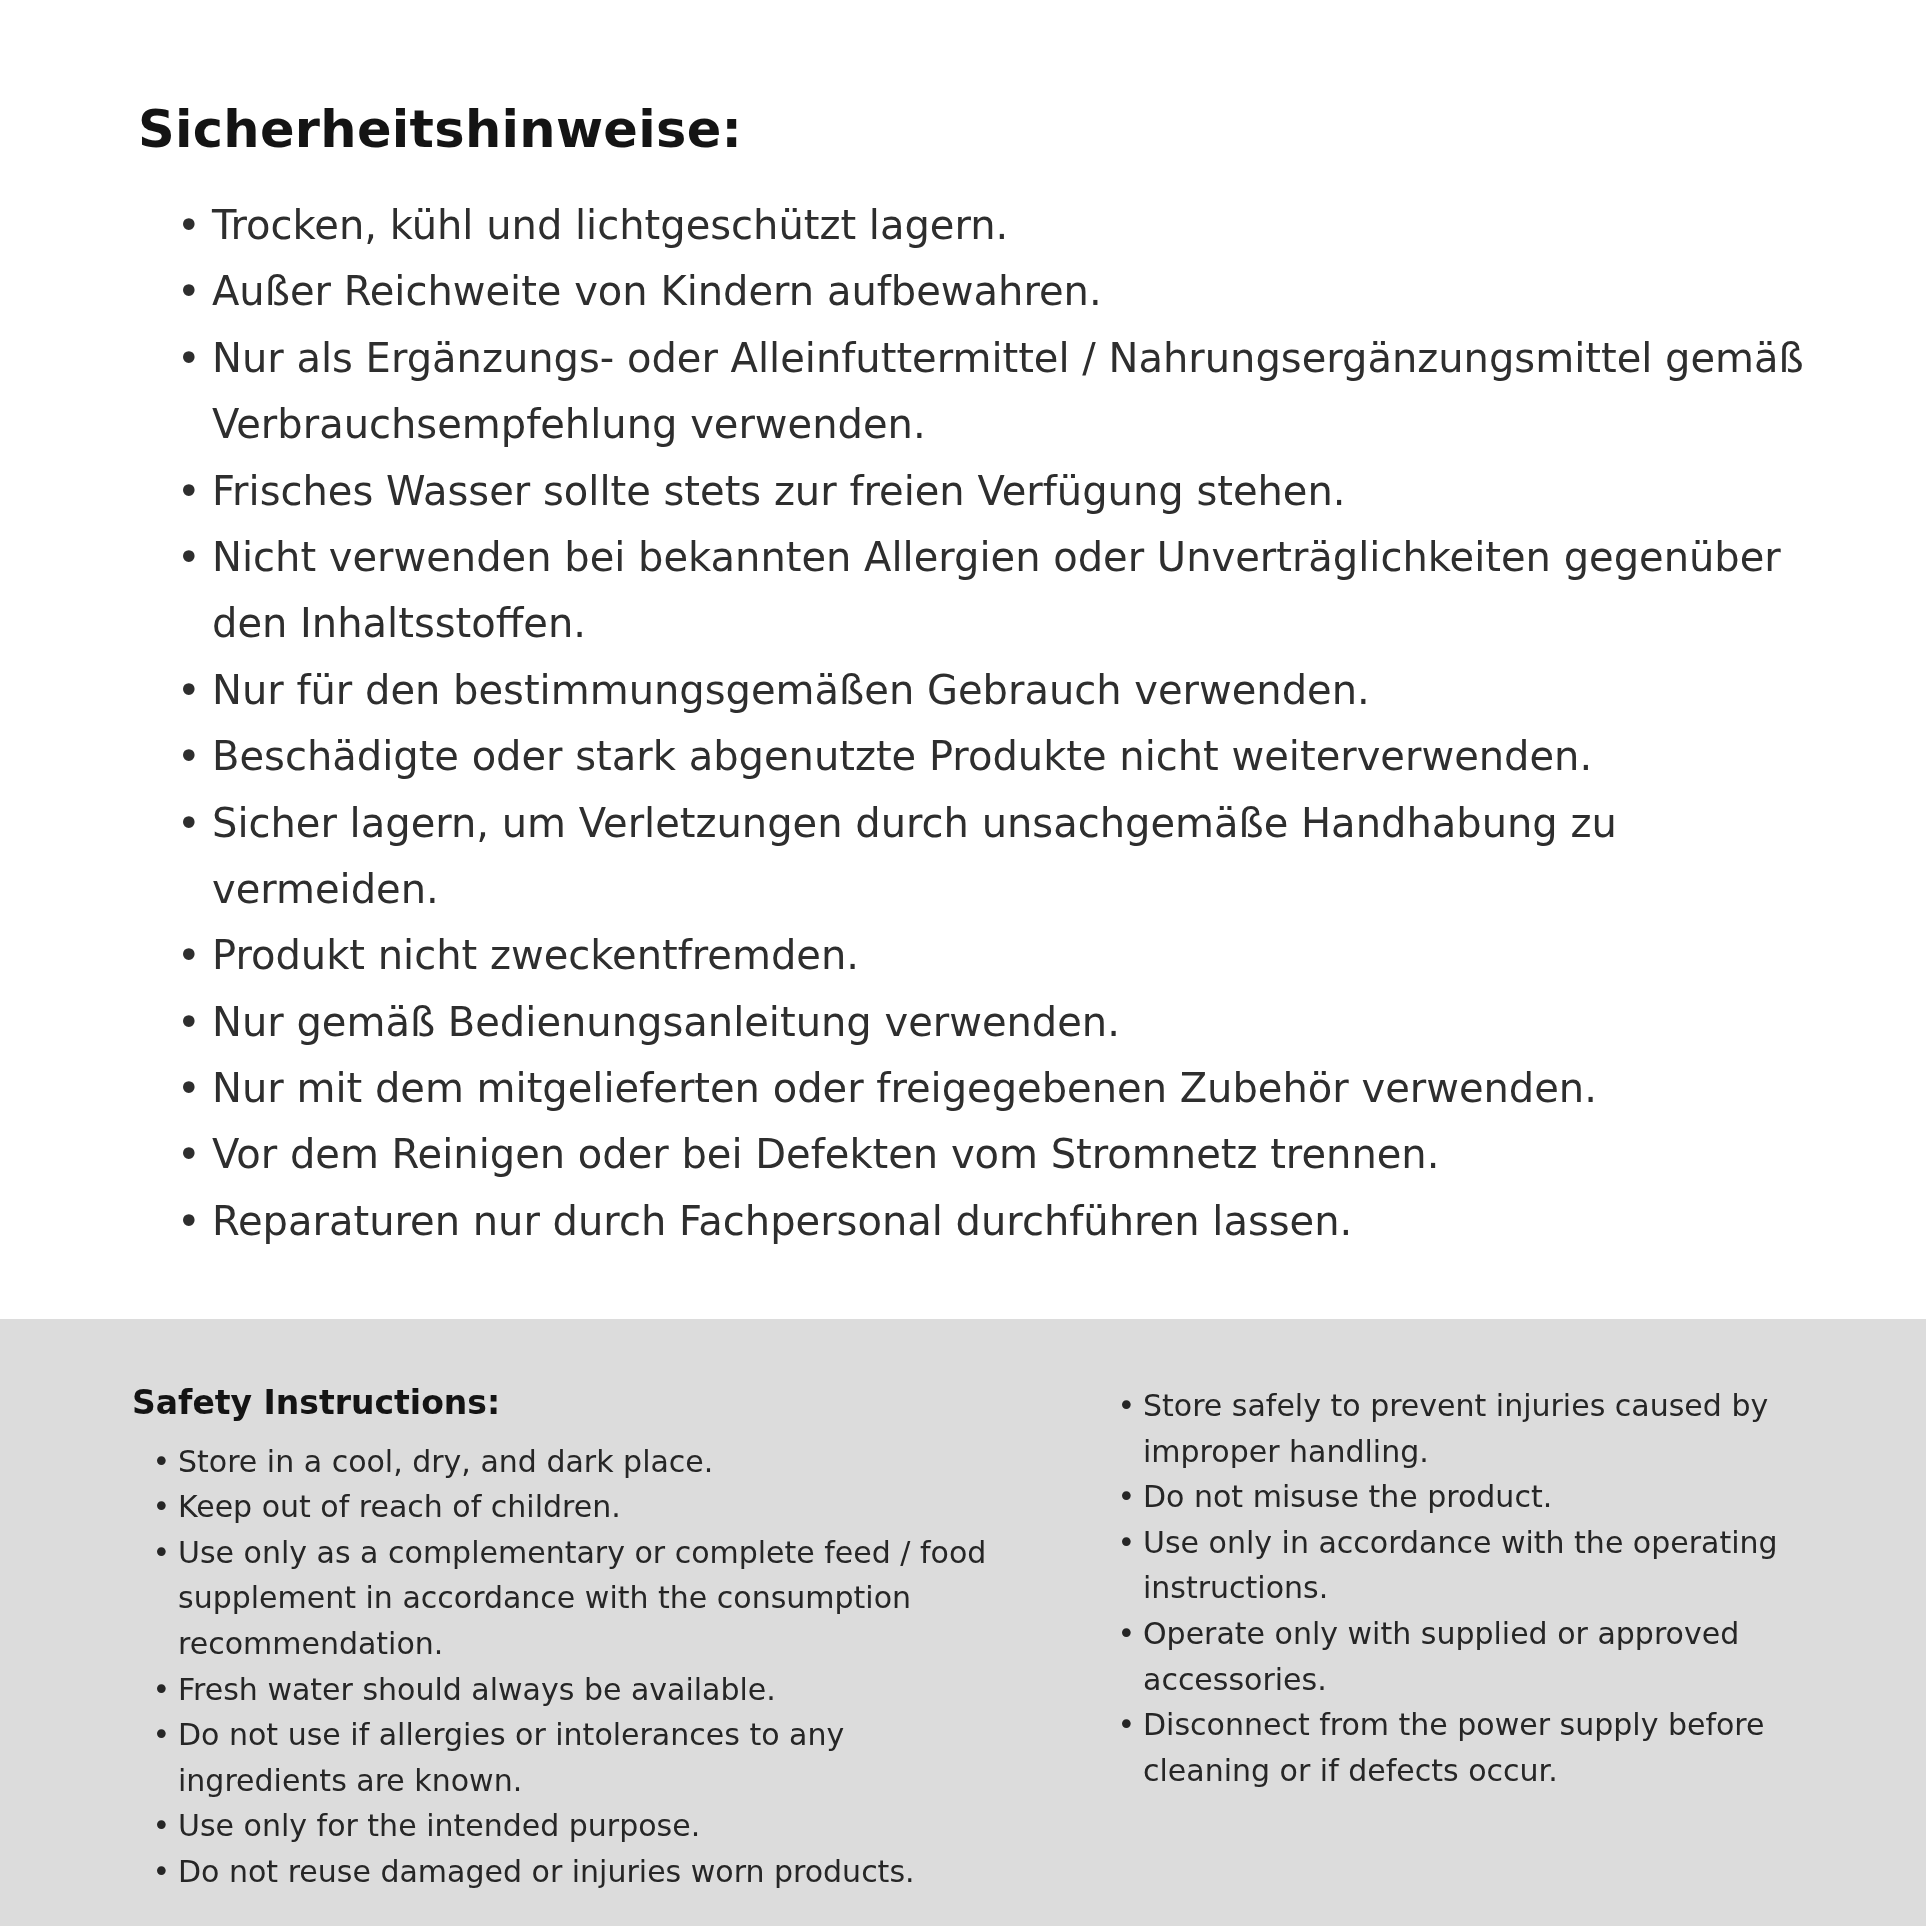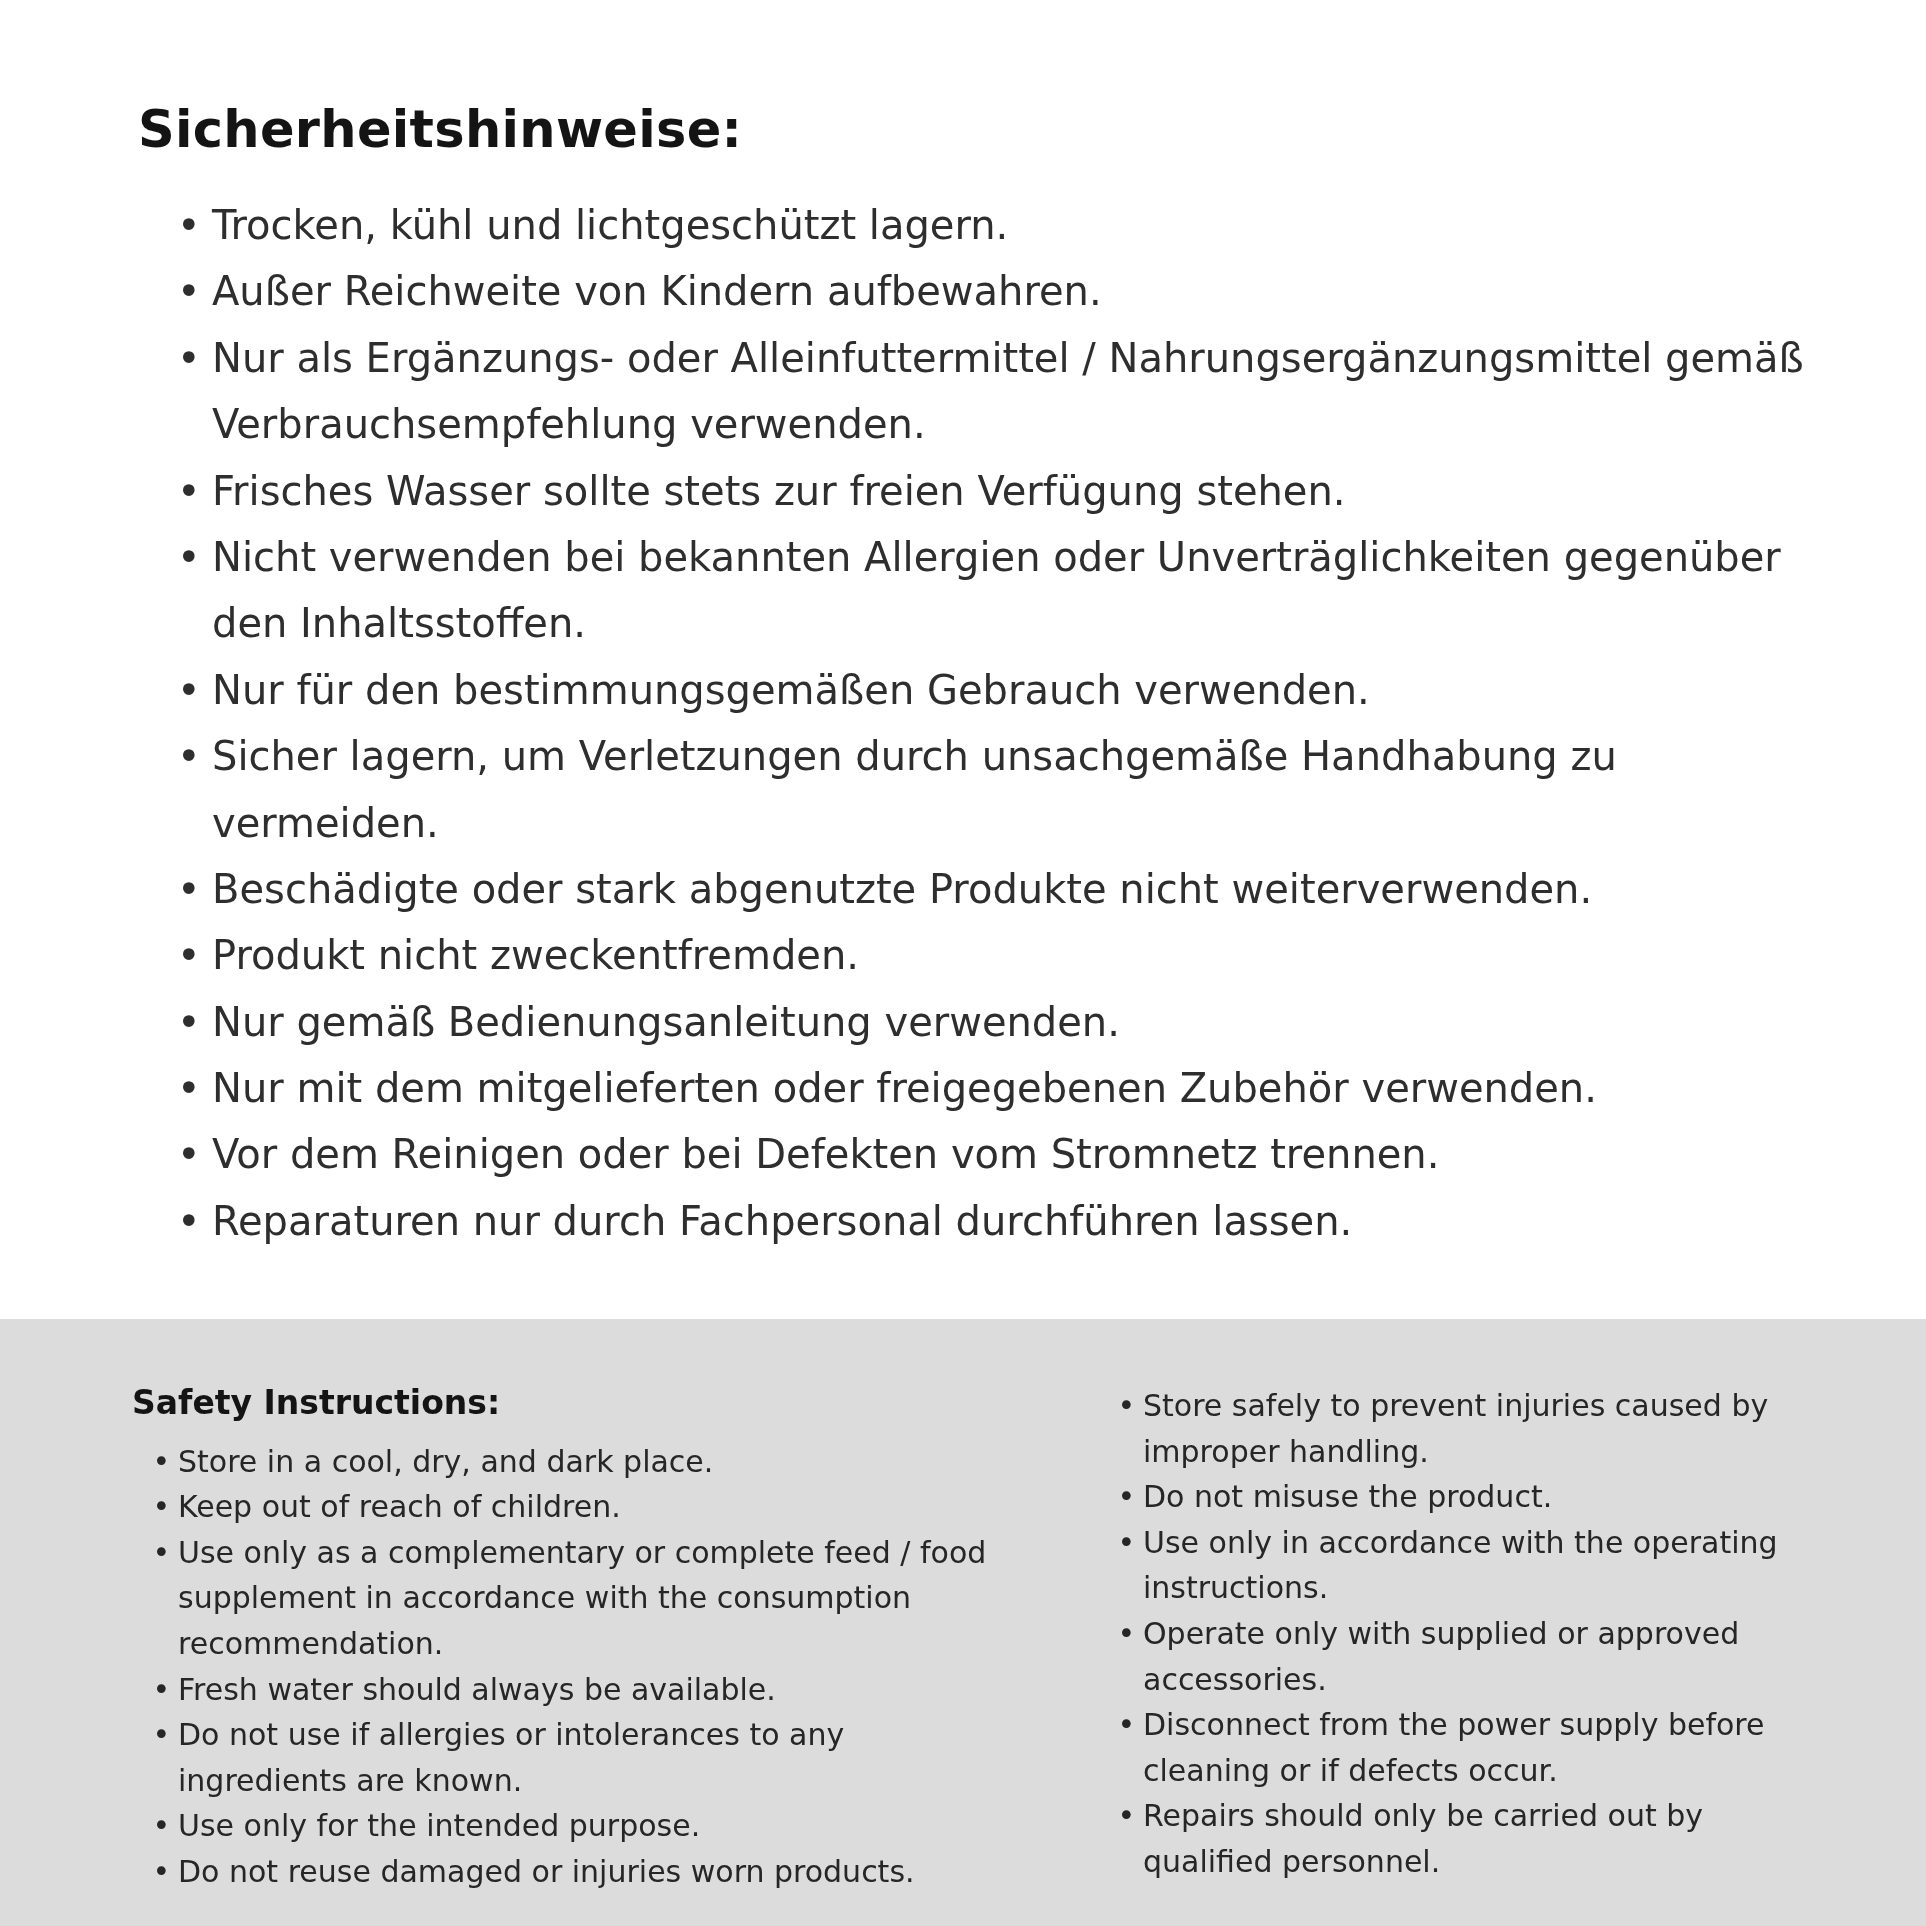--- a/index.html
+++ b/index.html
@@ -92,22 +92,22 @@
 
   <section class="de-section">
     <h1 class="de-heading">Sicherheitshinweise:</h1>
     <ul class="de-list">
         <li>Trocken, kühl und lichtgeschützt lagern.</li>
         <li>Außer Reichweite von Kindern aufbewahren.</li>
         <li>Nur als Ergänzungs- oder Alleinfuttermittel / Nahrungsergänzungsmittel gemäß Verbrauchsempfehlung verwenden.</li>
         <li>Frisches Wasser sollte stets zur freien Verfügung stehen.</li>
         <li>Nicht verwenden bei bekannten Allergien oder Unverträglichkeiten gegenüber den Inhaltsstoffen.</li>
         <li>Nur für den bestimmungsgemäßen Gebrauch verwenden.</li>
+        <li>Beschädigte oder stark abgenutzte Produkte nicht weiterverwenden.</li>
         <li>Sicher lagern, um Verletzungen durch unsachgemäße Handhabung zu vermeiden.</li>
-        <li>Beschädigte oder stark abgenutzte Produkte nicht weiterverwenden.</li>
         <li>Produkt nicht zweckentfremden.</li>
         <li>Nur gemäß Bedienungsanleitung verwenden.</li>
         <li>Nur mit dem mitgelieferten oder freigegebenen Zubehör verwenden.</li>
         <li>Vor dem Reinigen oder bei Defekten vom Stromnetz trennen.</li>
         <li>Reparaturen nur durch Fachpersonal durchführen lassen.</li>
       </ul>
   </section>
 
   <section class="en-section">
     <div class="en-col-left">
@@ -122,19 +122,18 @@
           <li>Do not reuse damaged or injuries worn products.</li>
         </ul>
     </div>
     <div class="en-col-right">
       <ul class="en-list">
           <li>Store safely to prevent injuries caused by improper handling.</li>
           <li>Do not misuse the product.</li>
           <li>Use only in accordance with the operating instructions.</li>
           <li>Operate only with supplied or approved accessories.</li>
           <li>Disconnect from the power supply before cleaning or if defects occur.</li>
-          <li>Repairs should only be carried out by qualified personnel.</li>
         </ul>
     </div>
   </section>
 
 </div>
 
 
 </body></html>

